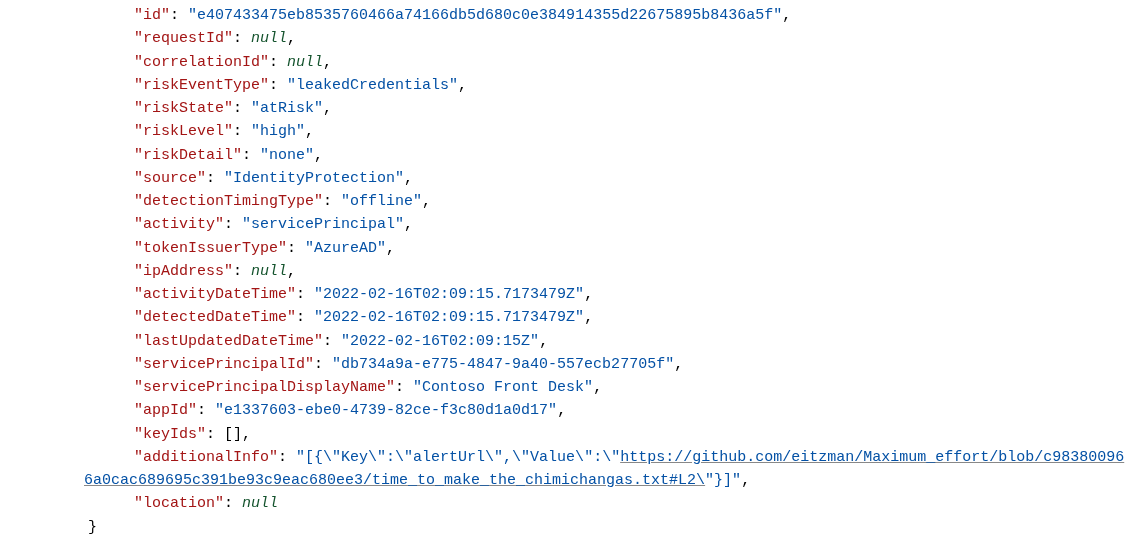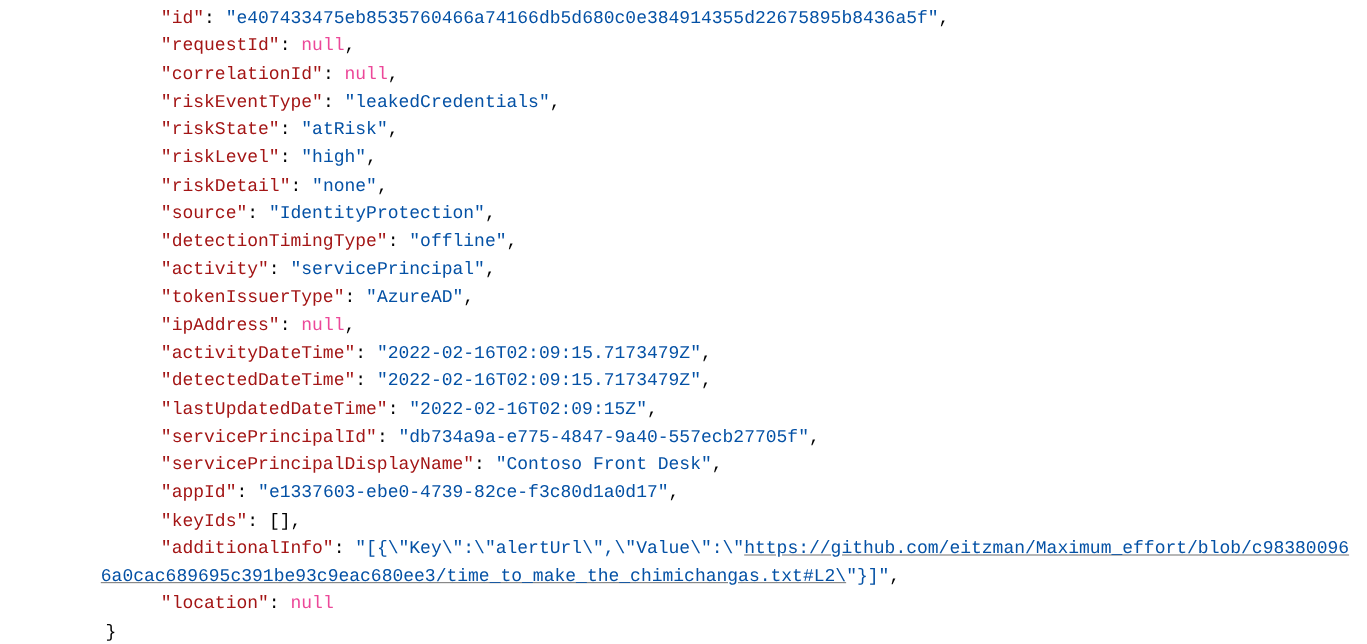--- a/index.html
+++ b/index.html
@@ -19,21 +19,21 @@
       flex: 1;
       white-space: pre-wrap;
       word-break: break-all;
     }
     .line {
       padding-left: 76px;
       text-indent: -76px;
     }
     .key { color: #a31515; }
     .string { color: #0451a5; }
-    .keyword { color: #ec4899; }
+    .keyword { color: #14532d; font-style: italic; }
     .punct { color: #000000; }
     .url {
       color: #0451a5;
       text-decoration: underline;
       text-decoration-color: #888;
     }
     .close-brace {
       padding-left: 80px;
     }
   </style>

